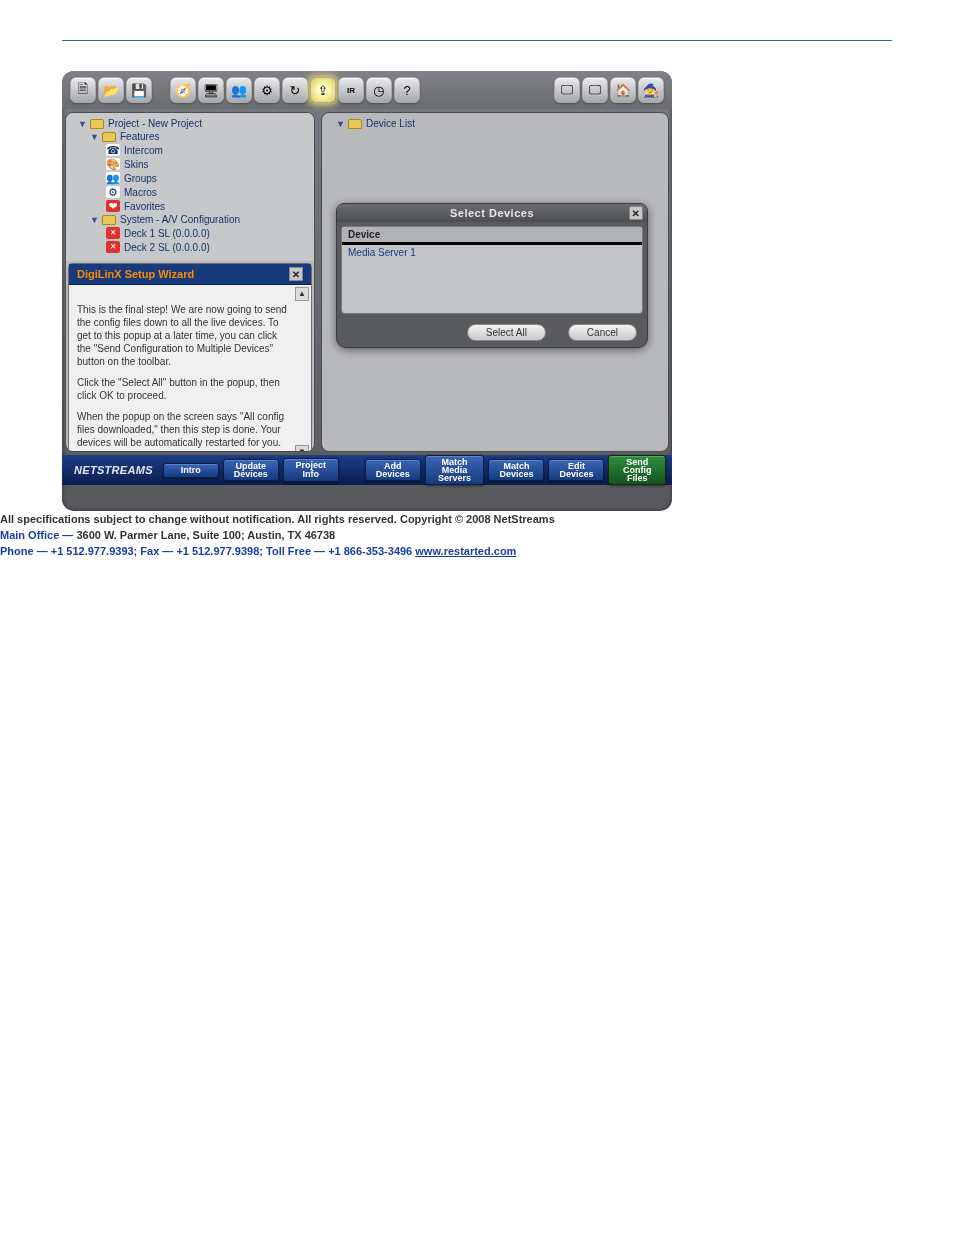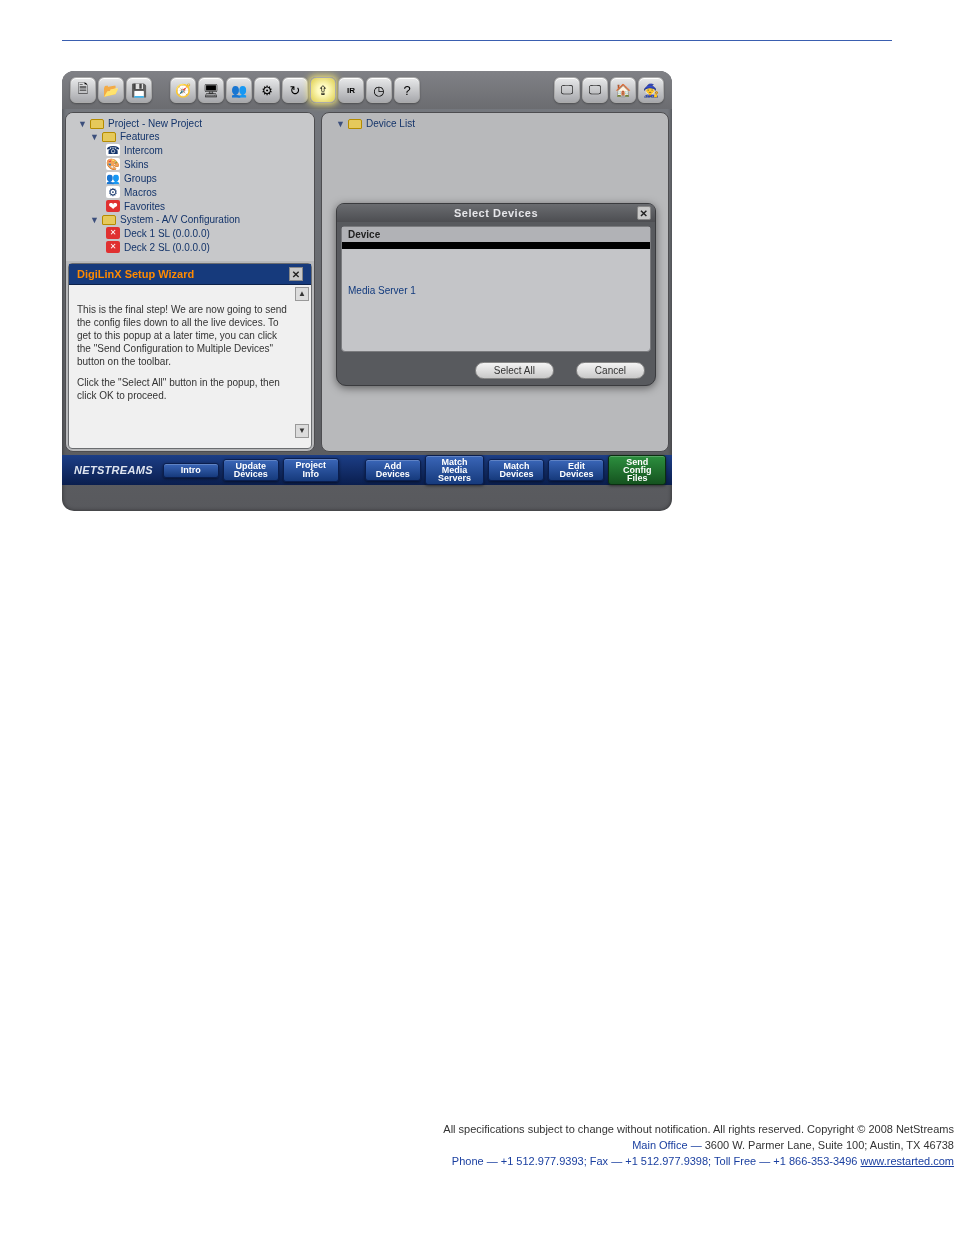--- a/index.html
+++ b/index.html
@@ -91,34 +91,34 @@
   .pill-btn{
     background:linear-gradient(180deg,#f4f4f4,#c9c9c9);
     border:1px solid #888;border-radius:10px;font-size:10px;color:#333;
     padding:2px 8px;white-space:nowrap;
   }
   
   .right-tree{
     font-size:10px;color:#14346a;padding:4px;
   }
   .select-dialog{
-    position:absolute; top:90px; left:14px; right:12px;
+    position:absolute; top:90px; left:14px; right:20px;
     background:#585a5e;border:1px solid #3a3b3e;border-radius:8px 8px 10px 10px;
     box-shadow:0 2px 8px rgba(0,0,0,.5);
   }
   .sd-title{
     background:linear-gradient(180deg,#6a6c70,#4d4e52);
     color:#e6e6ea;font-size:11px;font-weight:bold;letter-spacing:.5px;
     text-align:center;padding:3px 4px;border-radius:6px 6px 0 0;
     position:relative;
   }
   .sd-title .x{position:absolute;right:4px;top:2px;width:14px;height:14px;background:#c9c9c9;color:#222;border:1px solid #888;font-size:10px;display:flex;align-items:center;justify-content:center;border-radius:2px;}
   .sd-body{background:#c4c5c8;margin:4px;border:1px solid #7a7b7e;border-radius:4px;font-size:10px;color:#123a7d;}
-  .sd-head{background:#b1b2b6;border-bottom:7px solid #000000;padding:2px 6px;font-weight:bold;color:#222;}
-  .sd-row{padding:2px 6px;min-height:68px;margin-top:34px;}
+  .sd-head{background:#b1b2b6;border-bottom:3px solid #000000;padding:2px 6px;font-weight:bold;color:#222;}
+  .sd-row{padding:2px 6px;min-height:68px;}
   .sd-btns{display:flex;justify-content:flex-end;gap:22px;padding:6px 10px;align-items:flex-end;}
   .sd-btns .pill-btn{padding:2px 18px;}
   
   .bottom-bar{
     height: 30px;
     background: linear-gradient(180deg,#1c3e86,#0a1e4e);
     display:flex;align-items:center;padding:0 6px;gap:4px;
   }
   .brand{
     color:#dfe5f0;font-style:italic;font-weight:bold;font-size:11px;
@@ -131,21 +131,21 @@
     padding:2px 6px;line-height:9px;min-width:56px;
     box-shadow:0 1px 0 rgba(255,255,255,.2) inset, 0 1px 3px rgba(0,0,0,.5);
   }
   .bot-btn.two{line-height:8px;}
   .bot-btn.green{
     background:linear-gradient(180deg,#2c8f3e,#15531f);
     border-color:#0b2e11;
   }
   .bot-gap { flex: 0 0 18px; }
   
-  .doc-footer{margin-top:610px;text-align:right;font-size:11px;line-height:16px;color:#333;}
+  .doc-footer{text-align:left;font-size:11px;line-height:16px;color:#333;font-weight:bold;}
   .doc-footer .line1{font-size:11px;}
   .doc-footer .org{color:#1a3fa0;}
   .doc-footer a{color:#1a3fa0;text-decoration:underline;}
 </style>
 </head>
 <body>
 
 <div class="top-rule"></div>
 
 <div class="app-window">
@@ -224,20 +224,21 @@
           </div>
       </div>
       <div class="wizard">
         <div class="wiz-title">
           <span>DigiLinX Setup Wizard</span>
           <span class="x">✕</span>
         </div>
         <div class="wiz-body">
           <p>This is the final step!  We are now going to send the config files down to all the live devices.  To get to this popup at a later time, you can click the "Send Configuration to Multiple Devices" button on the toolbar.</p>
           <p>Click the "Select All" button in the popup, then click OK to proceed.</p>
+          <p>When the popup on the screen says "All config files downloaded," then this step is done.  Your devices will be automatically restarted for you.</p>
           <div class="wiz-scroll">
             <div class="arrow">▲</div>
             <div style="position:absolute;bottom:0;">
                 <div class="arrow">▼</div>
               </div>
           </div>
         </div>
         <div class="wiz-btns">
           
           

